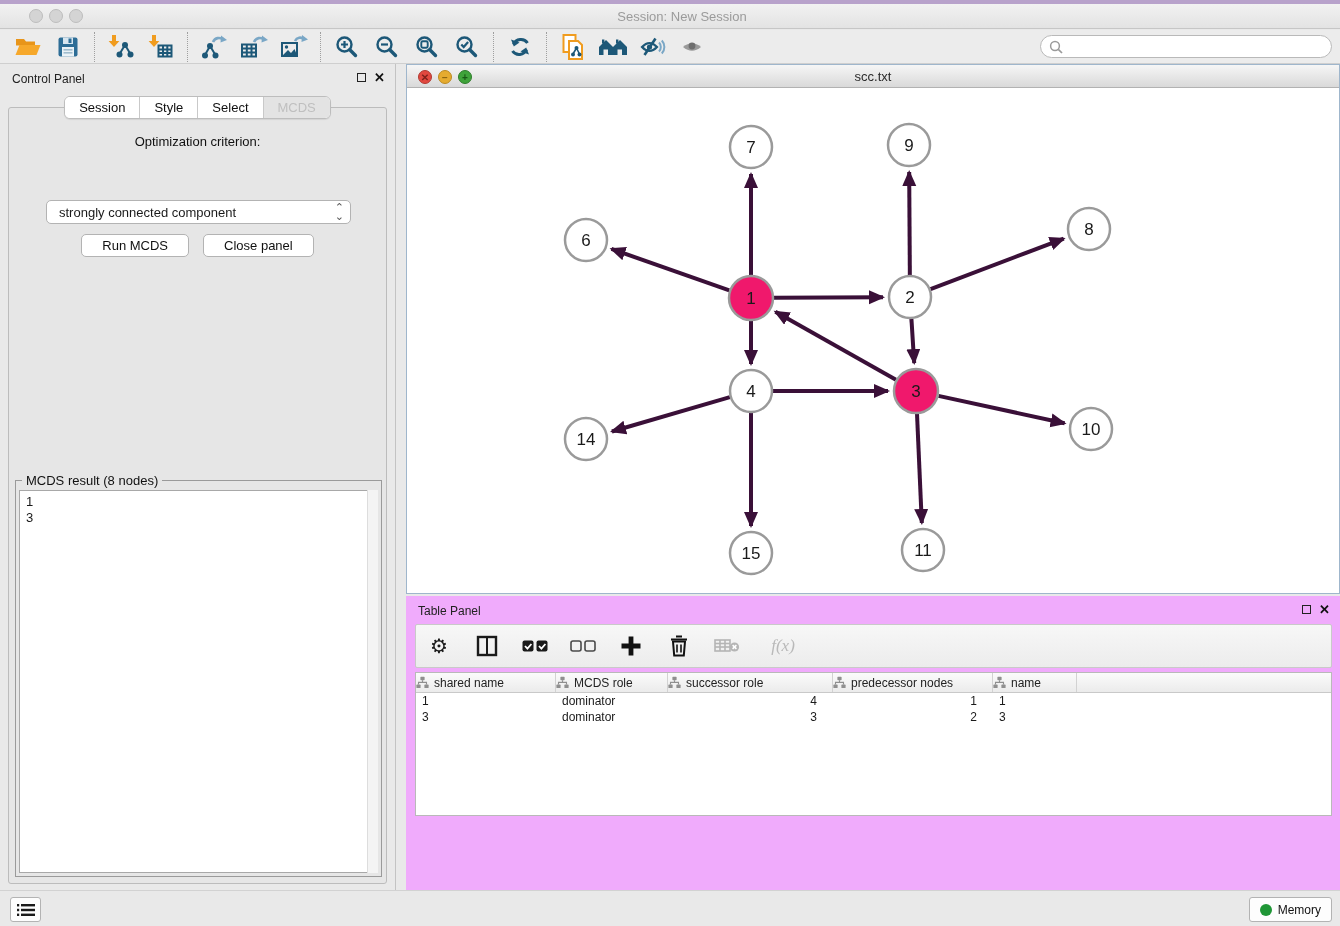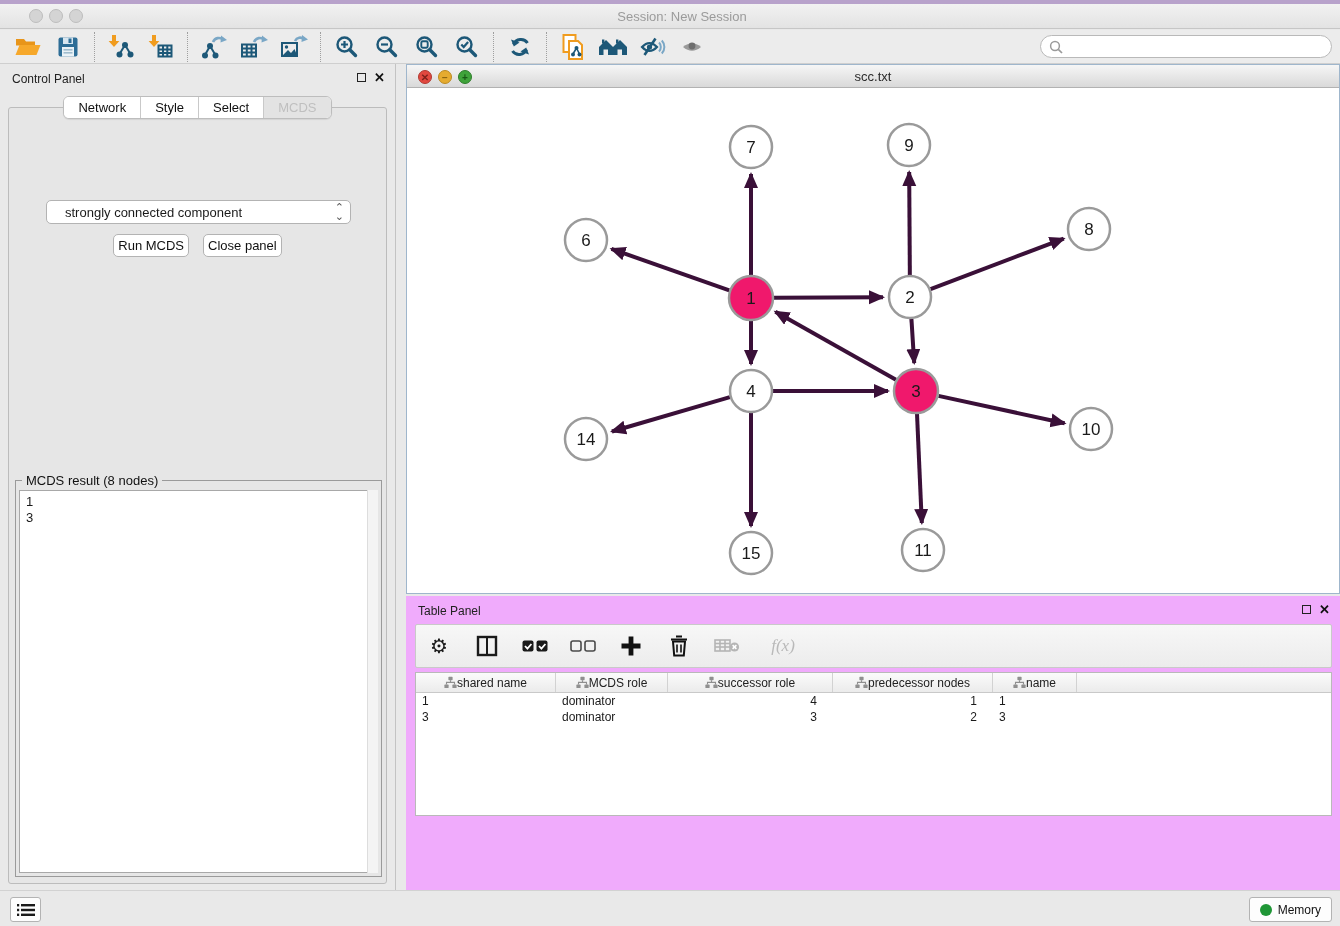--- a/index.html
+++ b/index.html
@@ -40,25 +40,25 @@
     background:#fff; box-shadow:0 1px 1px rgba(0,0,0,.08); }
   .seg { padding:3px 14px; font-size:13px; background:#fff; color:#111;
     border-right:1px solid #c9c9c9; cursor:default; }
   .seg:last-child { border-right:none; }
   .seg.selected { background:#e3e3e3; color:#bfbfbf; }
   .cp-content { position:absolute; top:43px; left:8px; right:8px; bottom:6px;
     border:1px solid #bcbcbc; border-radius:3px; background:#e6e6e6; }
   .opt-label { margin-top:26px; text-align:center; font-size:13px; color:#111; }
   .dropdown { position:absolute; left:37px; right:35px; top:92px; height:24px; background:#fff;
     border:1px solid #b3b3b3; border-radius:5px; display:flex; align-items:center;
-    padding:0 6px 0 18px; font-size:13px; }
+    padding:0 6px 0 12px; font-size:13px; }
   .dd-text { flex:1; }
   .dd-stepper { font-size:11px; color:#555; line-height:9px; text-align:center; }
   .btn-row { position:absolute; top:126px; left:0; right:0; display:flex; justify-content:center; gap:14px; }
-  .aqua-btn { background:#fff; border:1px solid #b3b3b3; border-radius:5px; padding:3px 4px;
+  .aqua-btn { background:#fff; border:1px solid #b3b3b3; border-radius:5px; padding:3px 20px;
     font-size:13px; font-family:"Liberation Sans",sans-serif; color:#111; }
   .result-group { position:absolute; left:6px; right:4px; top:372px; bottom:6px;
     border:1px solid #9a9a9a; }
   .result-legend { position:absolute; top:-8px; left:6px; background:#e6e6e6; padding:0 4px;
     font-size:13px; color:#111; }
   .result-area { position:absolute; left:3px; right:3px; top:9px; bottom:3px; background:#fff;
     border:1px solid #a8a8a8; font-size:13px; padding:3px 6px; overflow:hidden; }
   .result-scroll { position:absolute; top:9px; bottom:3px; right:3px; width:11px;
     background:#f4f4f4; border-left:1px solid #ddd; }
   .result-line { line-height:16px; }
@@ -84,21 +84,21 @@
   .tp-toolbar { position:absolute; left:9px; right:8px; top:28px; height:44px;
     background:linear-gradient(#f7f7f7,#ececec); border:1px solid #c9c9c9; border-radius:2px;
     display:flex; align-items:center; padding:0 10px; gap:22px; }
   .tp-ico { display:flex; align-items:center; justify-content:center; width:26px; height:26px; }
   .fx-label { font-family:"Liberation Serif",serif; font-style:italic; font-size:17px; color:#b9b9b9; }
   .gear-glyph { font-size:20px; color:#1a1a1a; line-height:20px; }
   .data-table { position:absolute; left:9px; right:8px; top:76px; bottom:74px; background:#fff;
     border:1px solid #b9b9b9; overflow:hidden; }
   .thead { display:flex; height:20px; border-bottom:1px solid #c9c9c9;
     background:linear-gradient(#fbfbfb,#ebebeb); }
-  .th { display:flex; align-items:center; justify-content:center; 
+  .th { display:flex; align-items:center; gap:5px;
     border-right:1px solid #d2d2d2; font-size:12px; color:#222; }
   .trow { display:flex; height:16px; font-size:12px; }
   .td { overflow:hidden; white-space:nowrap; padding:1px 6px; }
   .td.right { text-align:right; padding-right:16px; }
   .tp-tabs { position:absolute; left:0; right:0; bottom:38px; display:flex; justify-content:center; }
   .tp-tabs .seg { padding:4px 14px; }
   
   .statusbar { position:absolute; left:0; right:0; bottom:0; height:36px; background:#e9e9e9;
     border-top:1px solid #d2d2d2; }
   .list-btn { position:absolute; left:10px; top:6px; width:31px; height:25px; background:#fdfdfd;
@@ -287,27 +287,28 @@
 <div class="control-panel">
   <div class="cp-header">
     <span class="panel-title">Control Panel</span>
     <span class="panel-btns">
       <span class="float-btn"></span>
       <span class="close-btn">✕</span>
     </span>
   </div>
   <div class="cp-tabs">
       <div class="seg-group" id="cp-tabs">
-        <span class="seg">Network</span>
+        <span class="seg">Session</span>
         <span class="seg">Style</span>
         <span class="seg">Select</span>
         <span class="seg selected">MCDS</span>
       </div>
     </div>
   <div class="cp-content">
+    <div class="opt-label">Optimization criterion:</div>
     <div class="dropdown">
       <span class="dd-text">strongly connected component</span>
       <span class="dd-stepper">⌃<br>⌄</span>
     </div>
     <div class="btn-row">
       <button class="aqua-btn">Run MCDS</button>
       <button class="aqua-btn">Close panel</button>
     </div>
     <div class="result-group">
       <span class="result-legend">MCDS result (8 nodes)</span>

